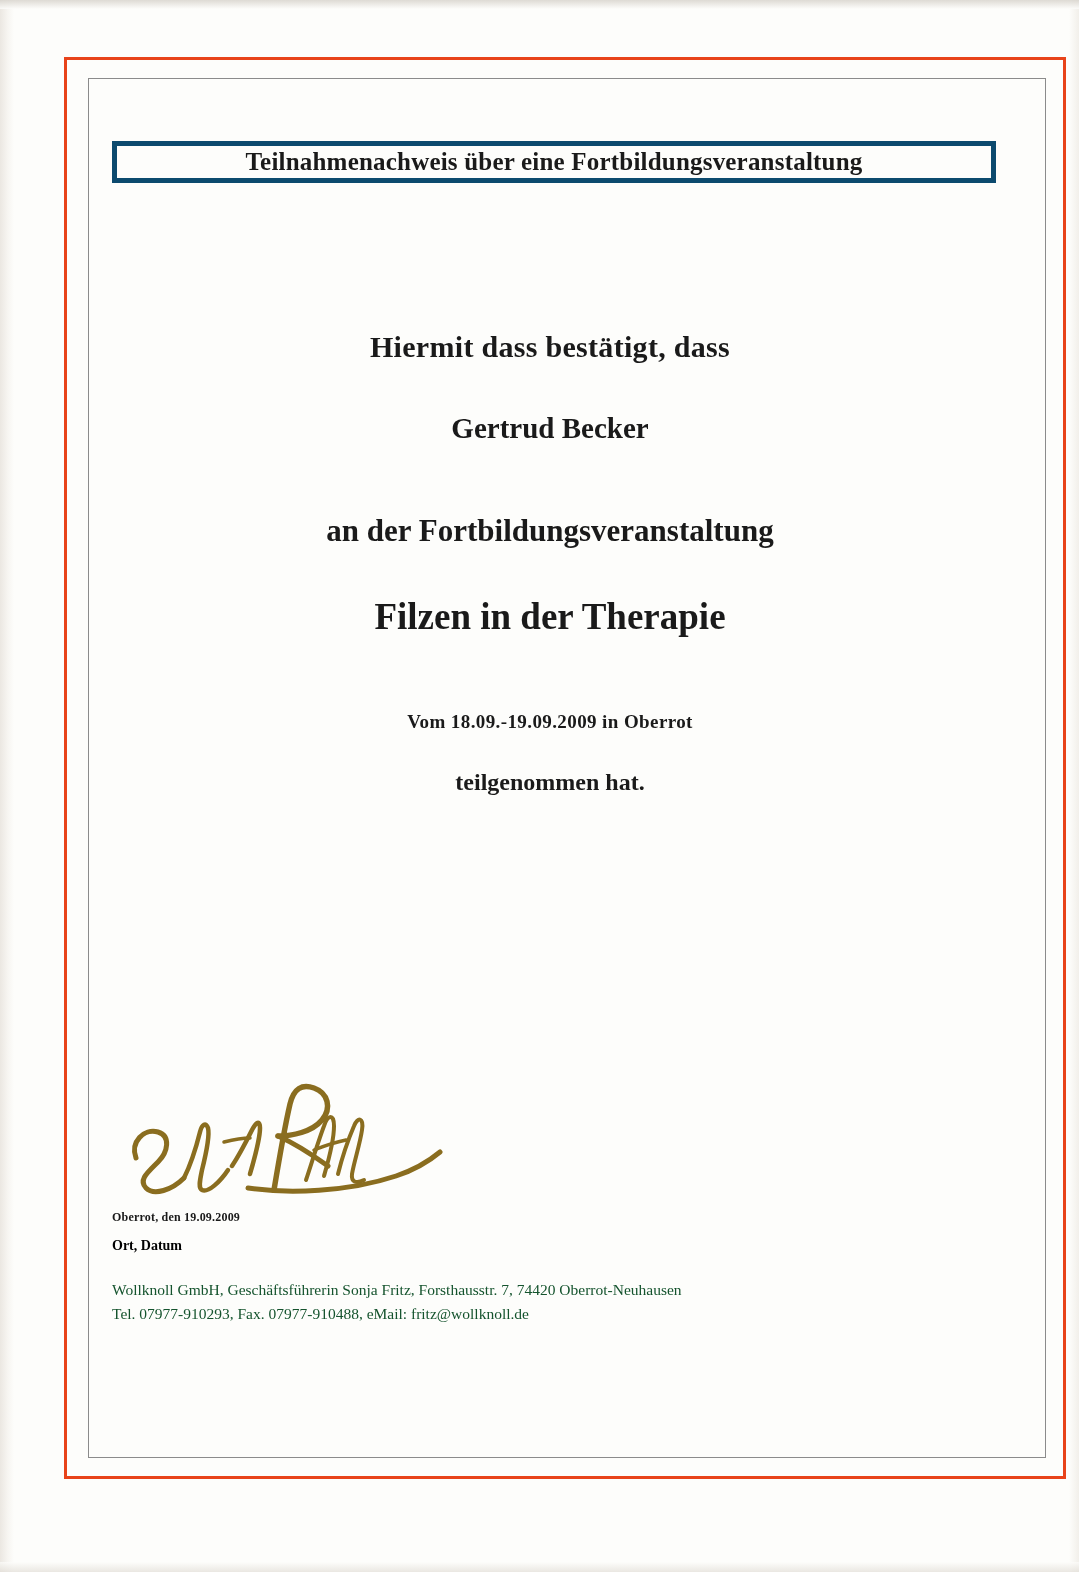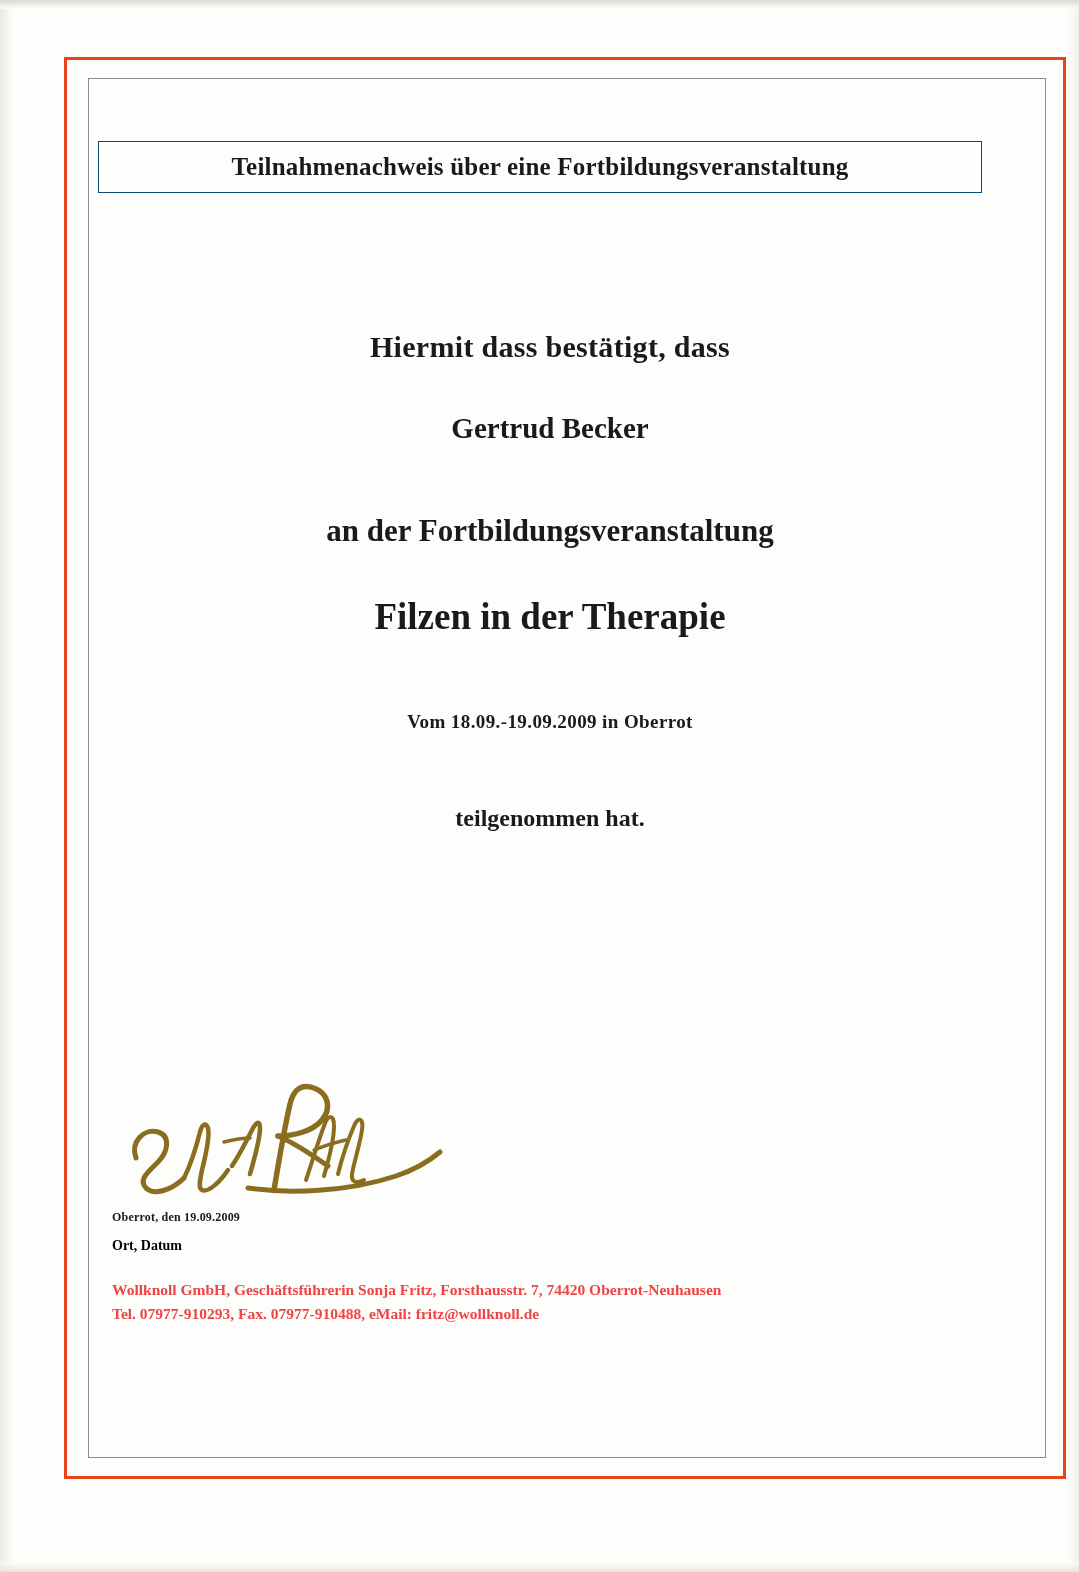--- a/index.html
+++ b/index.html
@@ -68,25 +68,25 @@
     top: 78px;
     width: 958px;
     height: 1380px;
     border: 1px solid #8b8b8b;
     box-sizing: border-box;
   }
 
   
   .title-box {
     position: absolute;
-    left: 98px;
+    left: 112px;
     top: 141px;
     width: 884px;
-    height: 52px;
-    border: 1px solid #0c4a6e;
+    height: 42px;
+    border: 5px solid #0c4a6e;
     box-sizing: border-box;
     display: flex;
     align-items: center;
     justify-content: center;
   }
   .title-box .title-text {
     font-size: 25px;
     font-weight: bold;
     letter-spacing: .2px;
     white-space: nowrap;
@@ -125,21 +125,21 @@
     font-size: 35px;
     font-weight: bold;
   }
   .line-dates {
     margin-top: 67px;
     font-size: 19px;
     font-weight: bold;
     letter-spacing: .4px;
   }
   .line-participated {
-    margin-top: 72px;
+    margin-top: 36px;
     font-size: 24px;
     font-weight: bold;
   }
 
   
   .signature {
     position: absolute;
     left: 128px;
     top: 1070px;
     width: 320px;
@@ -165,23 +165,23 @@
     color: #000000;
   }
 
   
   .footer {
     position: absolute;
     left: 112px;
     top: 1278px;
     width: 800px;
     font-size: 15.5px;
-    font-weight: bold;
+    font-weight: normal;
     line-height: 1.55;
-    color: #ef4444;
+    color: #14532d;
   }
 </style>
 </head>
 <body>
 
 <div class="page">
   <div class="scan-edge-left"></div>
   <div class="scan-edge-right"></div>
   <div class="scan-edge-top"></div>
   <div class="scan-edge-bottom"></div>

